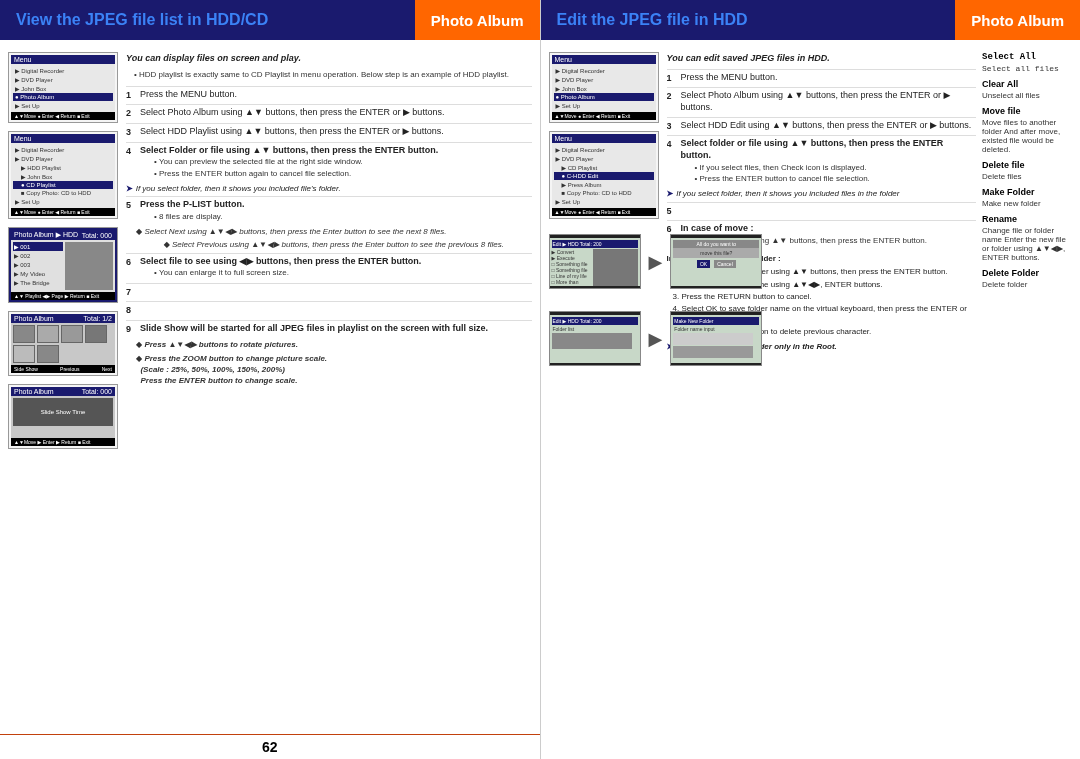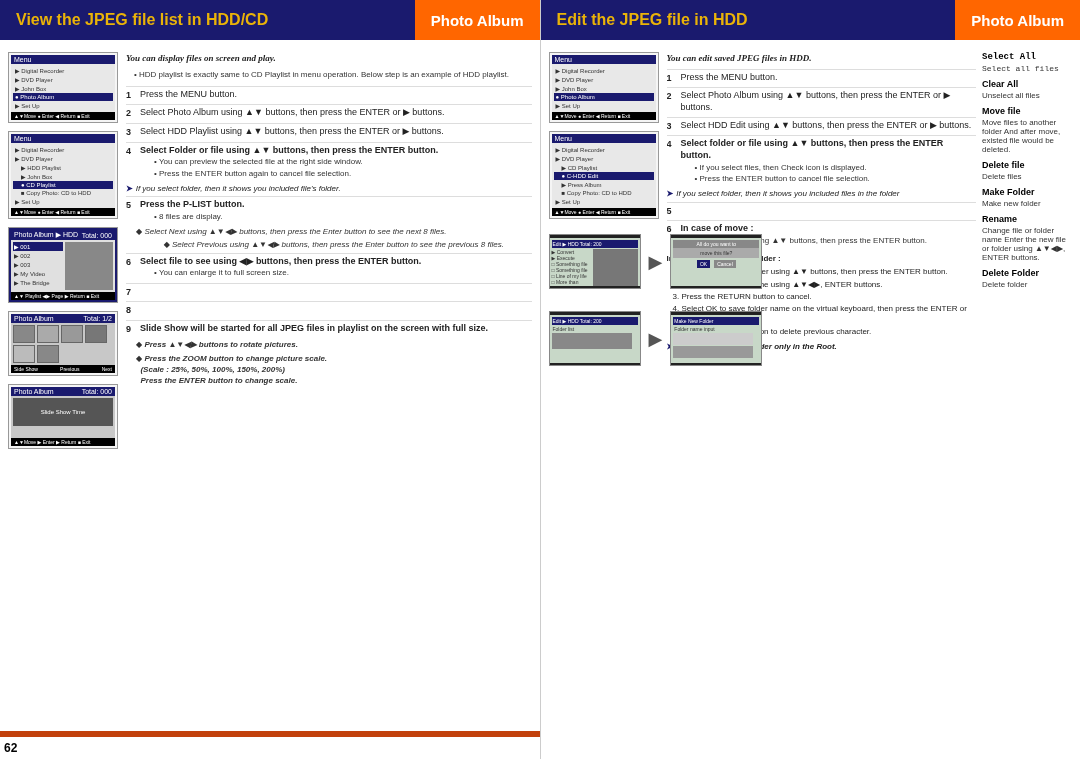--- a/index.html
+++ b/index.html
@@ -31,21 +31,21 @@
 
     
     .header-bar {
       display: flex;
       align-items: stretch;
       height: 40px;
       margin-bottom: 8px;
     }
     .header-title-left {
       background: #1a1a6e;
-      color: #eab308;
+      color: #3b82f6;
       font-size: 16px;
       font-weight: bold;
       padding: 0 16px;
       display: flex;
       align-items: center;
       flex: 1;
     }
     .header-badge {
       background: #ff6600;
       color: #fff;
@@ -124,21 +124,20 @@
     .instructions {
       font-size: 9px;
       line-height: 1.4;
       color: #222;
     }
     .instructions .intro-italic {
       font-style: italic;
       font-weight: bold;
       font-size: 9px;
       margin-bottom: 4px;
-      font-family: Liberation Serif, serif;
     }
     .instructions .bullet-note {
       font-size: 8px;
       color: #333;
       margin-bottom: 6px;
       padding-left: 8px;
     }
     .step-item {
       display: flex;
       gap: 4px;
@@ -163,26 +162,26 @@
       color: #1a1a6e;
       font-weight: bold;
       margin-right: 3px;
     }
     .bullet-sub {
       font-size: 8px;
       color: #333;
       margin: 1px 0 1px 14px;
     }
     .page-num {
-      text-align: left;
-      font-size: 12px;
+      text-align: center;
+      font-size: 14px;
       font-weight: bold;
       padding: 4px;
       margin-top: auto;
-      border-top: 6px solid #c2410c;
+      border-top: 1px solid #c2410c;
     }
 
     
     .sidebar-info {
       width: 90px;
       font-size: 8px;
       flex-shrink: 0;
     }
     .sidebar-title {
       font-weight: bold;

